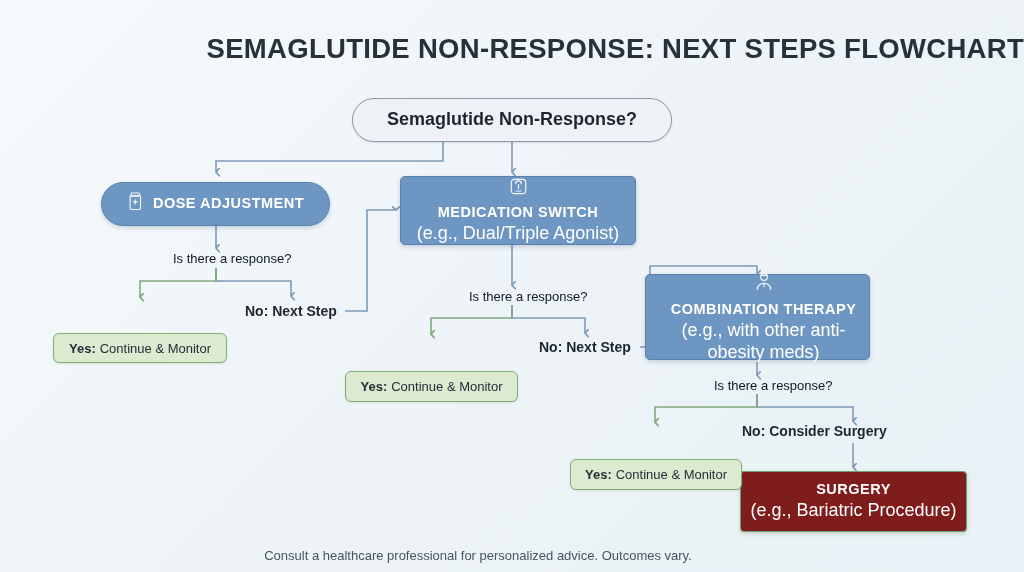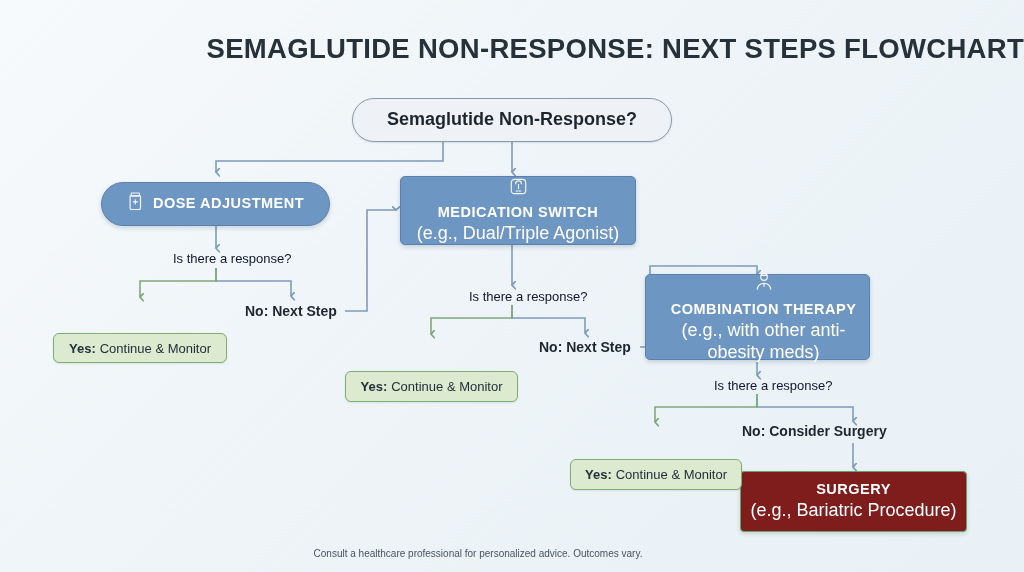--- a/index.html
+++ b/index.html
@@ -11,21 +11,21 @@
   }
   #stage{position:relative;width:1024px;height:572px;}
 
   .title{
     position:absolute;left:0;top:33px;width:1024px;text-align:right;
     font-size:27.5px;font-weight:bold;letter-spacing:.3px;
     color:#26313a;
   }
   .footer{
     position:absolute;left:0;top:548px;width:956px;text-align:center;
-    font-size:10px;color:#48545e;
+    font-size:13px;color:#48545e;
   }
 
   
   .node{position:absolute;box-sizing:border-box;display:flex;
         flex-direction:column;align-items:center;justify-content:center;
         text-align:center;line-height:1.18;}
 
   .node-start{
     background:#eef2f6;border:1.6px solid #8b99a6;border-radius:26px;
     color:#1d262e;font-size:18px;font-weight:bold;

